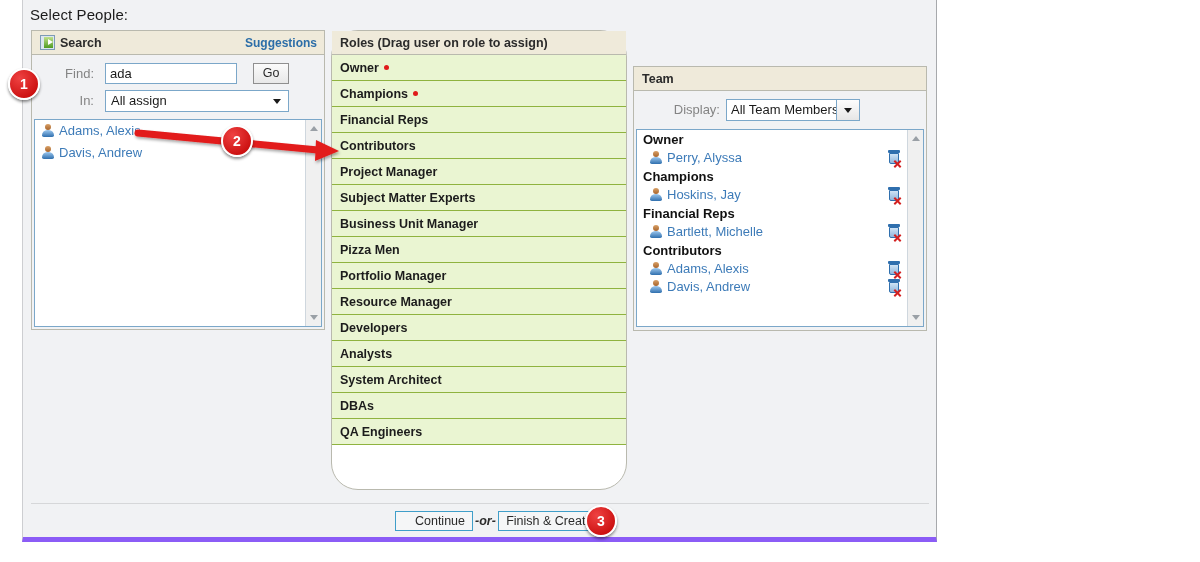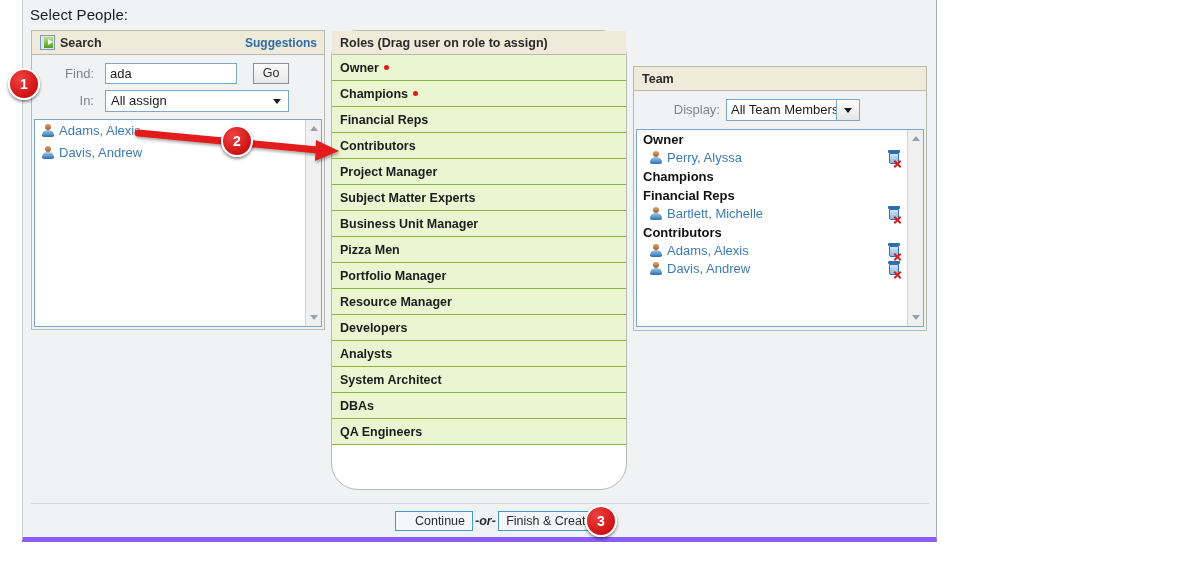--- a/index.html
+++ b/index.html
@@ -294,20 +294,26 @@
     <div id="team-list">
       <div id="team-rows">
           <div class="team-group">Owner</div>
           <div class="team-member"><span class="person-icon"><span class="head"></span><span class="body"></span></span><span class="person-name">Perry, Alyssa</span><span class="trash-icon">
               <span class="lid"></span>
               <span class="can"></span>
               <span class="x1"></span>
               <span class="x2"></span>
             </span></div>
           <div class="team-group">Champions</div>
+          <div class="team-member"><span class="person-icon"><span class="head"></span><span class="body"></span></span><span class="person-name">Hoskins, Jay</span><span class="trash-icon">
+              <span class="lid"></span>
+              <span class="can"></span>
+              <span class="x1"></span>
+              <span class="x2"></span>
+            </span></div>
           <div class="team-group">Financial Reps</div>
           <div class="team-member"><span class="person-icon"><span class="head"></span><span class="body"></span></span><span class="person-name">Bartlett, Michelle</span><span class="trash-icon">
               <span class="lid"></span>
               <span class="can"></span>
               <span class="x1"></span>
               <span class="x2"></span>
             </span></div>
           <div class="team-group">Contributors</div>
           <div class="team-member"><span class="person-icon"><span class="head"></span><span class="body"></span></span><span class="person-name">Adams, Alexis</span><span class="trash-icon">
               <span class="lid"></span>

